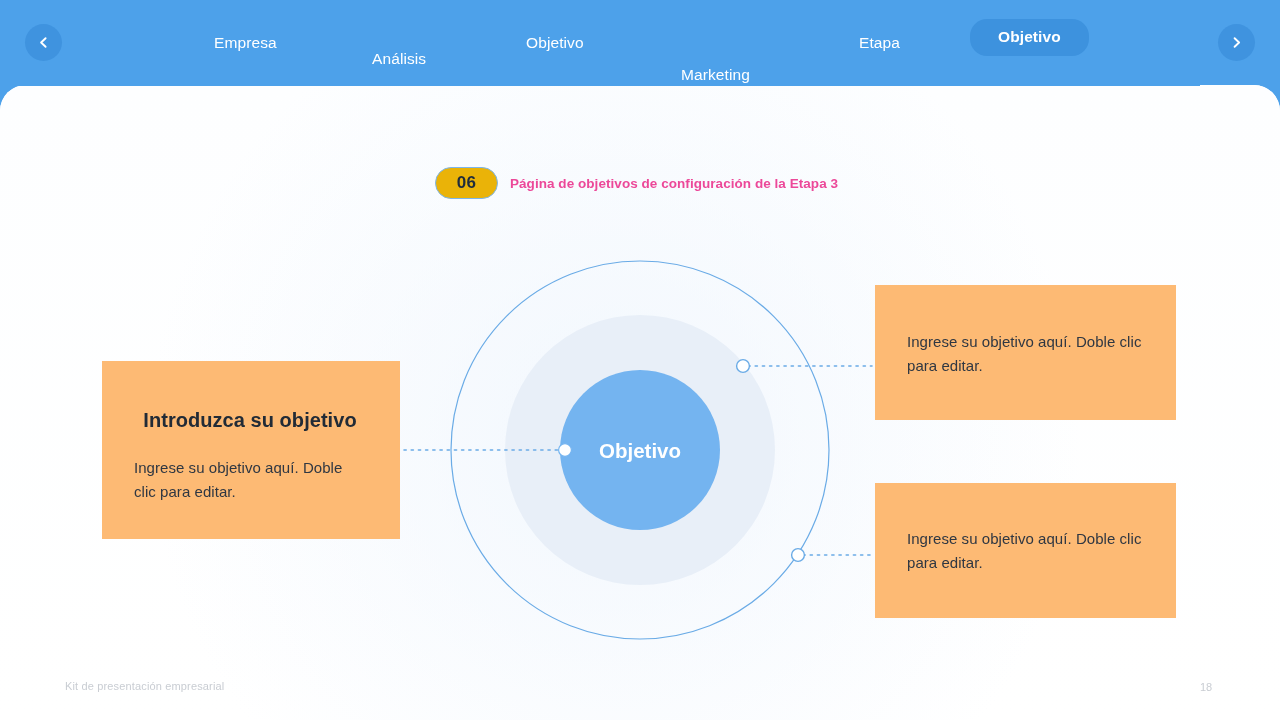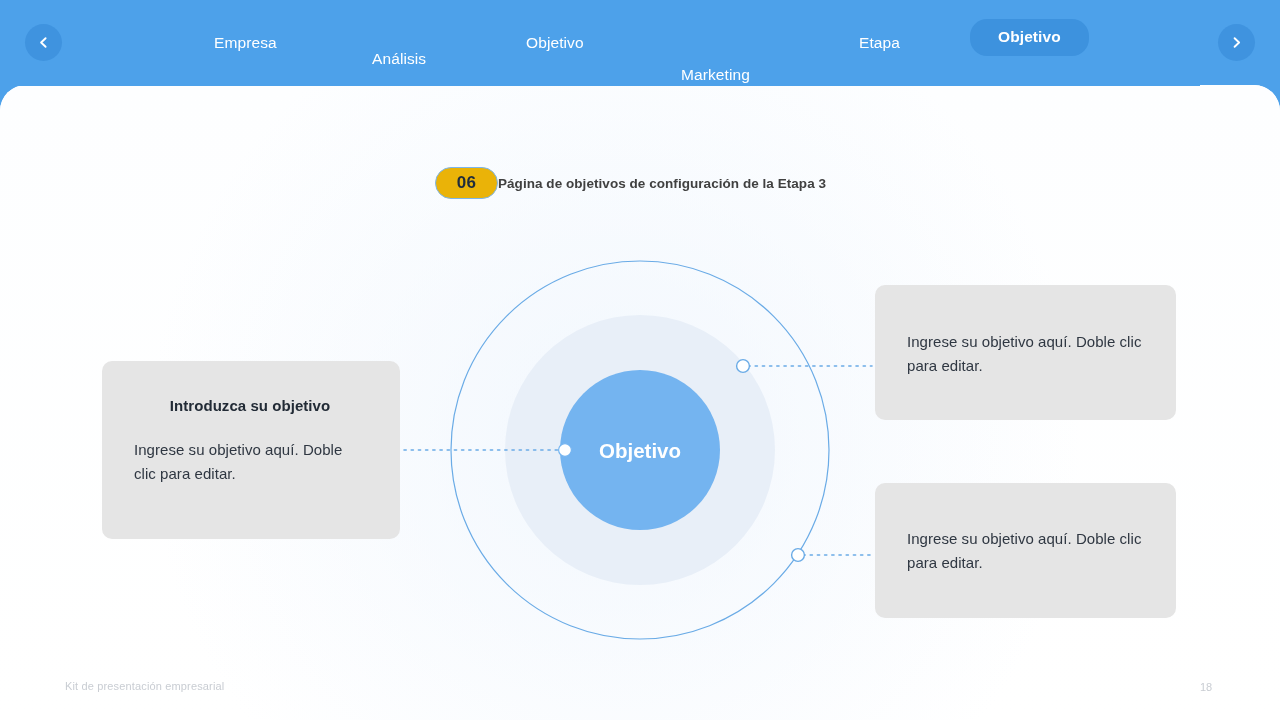--- a/index.html
+++ b/index.html
@@ -133,42 +133,43 @@
     background: #eab308;
     box-sizing: border-box;
   }
   .num-badge span {
     font-size: 17px;
     font-weight: bold;
     color: #1f2c3d;
     letter-spacing: .4px;
   }
   .heading-title {
+    margin-left: 12px;
     font-size: 13.5px;
     font-weight: bold;
-    color: #404040;
+    color: #ec4899;
     letter-spacing: .05px;
     white-space: nowrap;
   }
 
   
   .diagram {
     position: absolute;
     left: 0;
     top: 0;
     width: 1280px;
     height: 635px;
     z-index: 2;
   }
 
   
   .card {
     position: absolute;
-    background: #e5e5e5;
-    border-radius: 10px;
+    background: #fdba74;
+    border-radius: 0;
     box-sizing: border-box;
     z-index: 4;
   }
   .card-left {
     left: 102px;
     top: 276px;
     width: 298px;
     height: 178px;
     padding: 36px 34px 0 32px;
   }
@@ -180,25 +181,25 @@
     padding: 45px 30px 0 32px;
   }
   .card-r2 {
     left: 875px;
     top: 398px;
     width: 301px;
     height: 135px;
     padding: 44px 30px 0 32px;
   }
   .card-title {
-    font-size: 15px;
+    font-size: 20px;
     font-weight: bold;
     color: #222b36;
     text-align: center;
-    margin: 0 0 24px 0;
+    margin: 12px 0 24px 0;
     letter-spacing: .05px;
   }
   .card-body {
     font-size: 15px;
     color: #2f3742;
     line-height: 24px;
     margin: 0;
     letter-spacing: .05px;
   }
   .card-left .card-body { text-align: left; }

